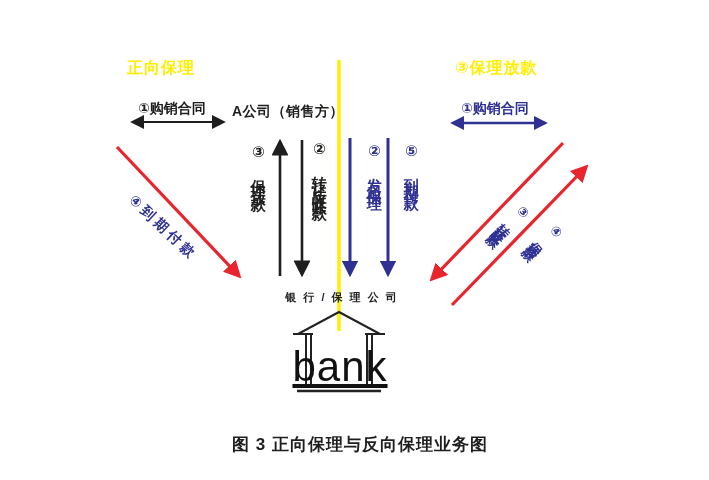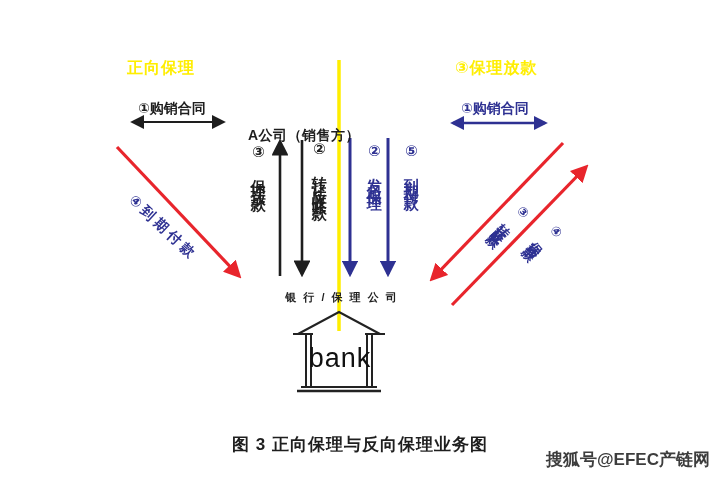--- a/index.html
+++ b/index.html
@@ -18,21 +18,21 @@
   .vcol{
     writing-mode:vertical-rl;text-orientation:upright;
     font-size:15px;font-weight:bold;letter-spacing:6px;line-height:1.1;
     transform:translateX(-50%);
   }
   .diag-center{transform:translate(-50%,-50%) rotate(43deg);}
   .vdiag{
     writing-mode:vertical-rl;text-orientation:upright;
     font-size:13px;font-weight:bold;letter-spacing:3px;line-height:1.1;
   }
-  #bank-word{font-size:27px;letter-spacing:1px;color:#111;}
+  #bank-word{font-size:42px;letter-spacing:1px;color:#111;text-decoration:underline;}
   #bank-title{font-size:11px;font-weight:bold;letter-spacing:2px;}
   #caption{font-size:17px;font-weight:bold;letter-spacing:1px;}
   #watermark{
     font-size:17px;font-weight:bold;color:#3d3d3d;
     text-shadow:-1px -1px 0 #fff,1px -1px 0 #fff,-1px 1px 0 #fff,1px 1px 0 #fff,0 0 2px #fff;
   }
   svg{position:absolute;left:0;top:0;}
 </style>
 </head>
 <body>
@@ -77,34 +77,33 @@
       <line x1="367" y1="334" x2="367" y2="387"></line>
       <line x1="372" y1="334" x2="372" y2="387"></line>
       <line x1="301" y1="387" x2="377" y2="387"></line>
       <line x1="297" y1="391" x2="381" y2="391" stroke-width="2.5"></line>
     </g>
   </svg>
 
   <div class="abs bold yellow" style="left:127px;top:58px;font-size:16px;letter-spacing:1px;">正向保理</div>
   <div class="abs bold yellow" style="left:455px;top:58px;font-size:16px;letter-spacing:1px;">③保理放款</div>
 
-  <div class="abs company black" style="left:232px;top:127px;margin-left:16px;">A公司（销售方）</div>
+  <div class="abs company black" style="left:232px;top:103px;">A公司（销售方）</div>
 
   <div class="abs flowlabel black" style="left:138px;top:100px;">①购销合同</div>
   <div class="abs flowlabel blue" style="left:461px;top:100px;">①购销合同</div>
 
   <div class="abs vcol black" style="left:258px;top:143px;">③保理放款</div>
   <div class="abs vcol black" style="left:319px;top:140px;">②转让应收账款</div>
   <div class="abs vcol blue" style="left:374px;top:142px;">②发起保理</div>
   <div class="abs vcol blue" style="left:411px;top:142px;">⑤到期付款</div>
 
   <div class="abs flowlabel blue diag-center" style="left:163px;top:228px;letter-spacing:4px;">④到期付款</div>
   <div class="abs vdiag blue" style="left:515px;top:219px;transform:translate(-50%,-50%) rotate(46deg);">③转让应收账款</div>
   <div class="abs vdiag blue" style="left:550px;top:236px;transform:translate(-50%,-50%) rotate(50deg);">④保理放款</div>
 
   <div class="abs black" id="bank-title" style="left:342px;top:290px;transform:translateX(-50%);">银 行 / 保 理 公 司</div>
   <div class="abs" id="bank-word" style="left:340px;top:343px;transform:translateX(-50%);">bank</div>
 
   <div class="abs black" id="caption" style="left:360px;top:433px;transform:translateX(-50%);">图 3  正向保理与反向保理业务图</div>
 
-  <div class="abs" id="watermark" style="left:546px;top:448px;">搜狐号@EFEC产链网</div>
 
 </div>
 
 </body></html>

